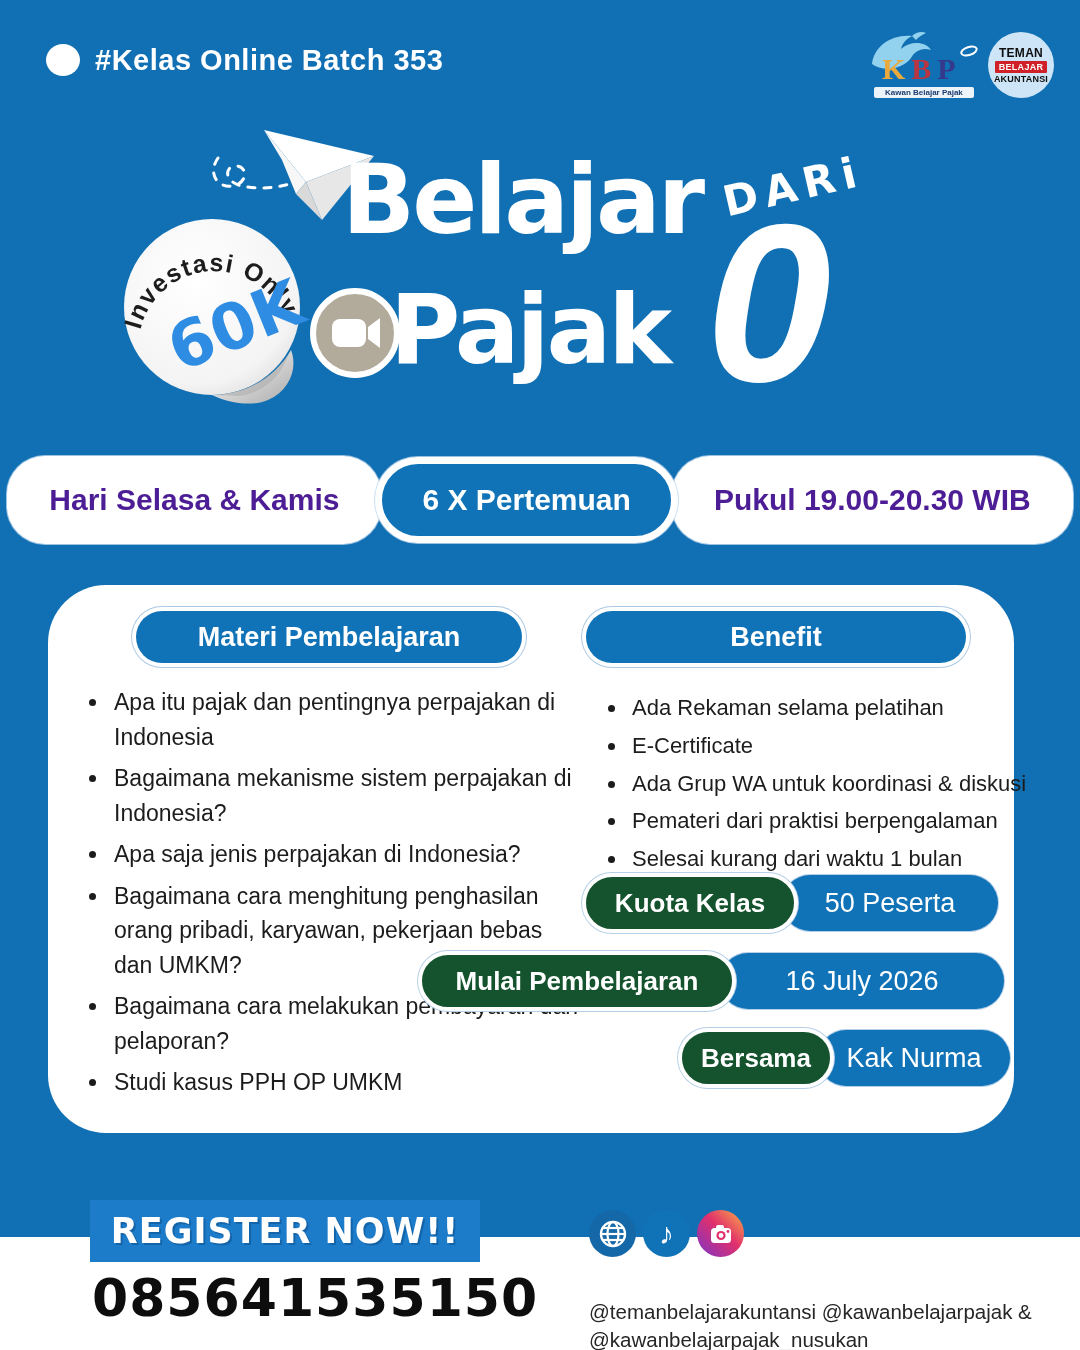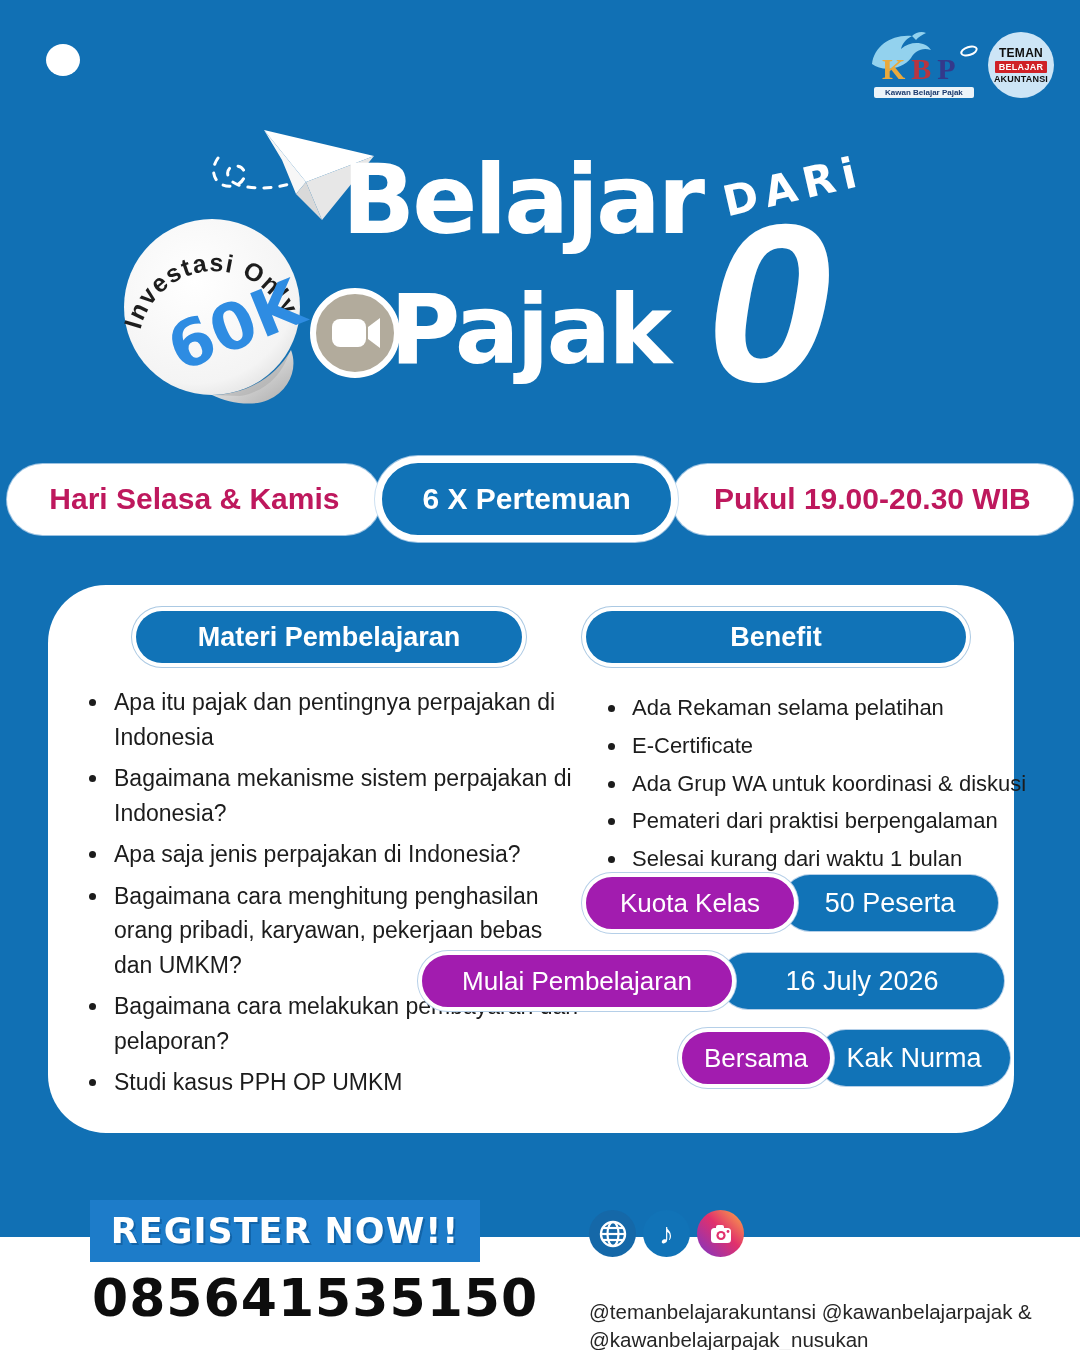--- a/index.html
+++ b/index.html
@@ -28,36 +28,36 @@
   .word-belajar { left:342px; top:152px; }
   .word-pajak { left:390px; top:282px; }
   .dari-word { position:absolute; left:722px; top:162px; color:#fff; font-family:"DejaVu Sans", sans-serif; font-weight:800; font-size:42px; letter-spacing:7px; transform:rotate(-13deg); }
   .zero-digit { position:absolute; left:706px; top:200px; color:#fff; font-family:"Liberation Sans", sans-serif; font-style:italic; font-weight:700; font-size:225px; line-height:.92; }
   .camera-badge { position:absolute; left:308px; top:286px; }
   .sticker { position:absolute; left:114px; top:210px; }
 
   
   .schedule-row { position:absolute; left:0; top:456px; width:1080px; display:flex; justify-content:center; align-items:center; }
   .s-pill { display:flex; align-items:center; justify-content:center; white-space:nowrap; }
-  .s-pill.white { height:71px; background:#fff; border-radius:38px; padding:0 42px; font-size:30px; font-weight:800; color:#be185d; box-shadow:0 0 0 1px rgba(190,215,238,.8); }
+  .s-pill.white { height:88px; background:#fff; border-radius:38px; padding:0 42px; font-size:30px; font-weight:800; color:#4c1d95; box-shadow:0 0 0 1px rgba(190,215,238,.8); }
   .s-pill.blue { height:86px; background:#1173b7; border:7px solid #fff; border-radius:46px; padding:0 40px; font-size:30px; font-weight:800; color:#fff; margin:0 -6px; z-index:2; box-shadow:0 0 0 1px rgba(190,215,238,.8); }
 
   
   .card { position:absolute; left:48px; top:585px; width:966px; height:548px; background:#fff; border-radius:58px; }
   .hdr-pill { position:absolute; height:52px; background:#1173b7; border-radius:30px; display:flex; align-items:center; justify-content:center; color:#fff; font-weight:800; font-size:27px; box-shadow:0 0 0 4px #fff, 0 0 0 5px #abc9e3; }
   .hdr-materi { left:88px; top:26px; width:386px; }
   .hdr-benefit { left:538px; top:26px; width:380px; }
   .card ul { position:absolute; list-style:disc; color:#1c1c1c; }
   .materi-list { left:62px; top:100px; width:470px; font-size:23px; line-height:1.5; }
   .benefit-list { left:580px; top:104px; width:420px; font-size:22px; line-height:1.72; }
   .card li { margin-bottom:7px; padding-left:4px; }
   .benefit-list li { margin-bottom:0; }
 
   .pair { position:absolute; display:flex; align-items:center; }
-  .pair .lbl { background:#a21caf; border:4px solid #fff; border-radius:32px; color:#fff; font-weight:400; font-size:26px; display:flex; align-items:center; justify-content:center; height:60px; z-index:2; box-shadow:0 0 0 1px #b5cfe8; white-space:nowrap; }
+  .pair .lbl { background:#14532d; border:4px solid #fff; border-radius:32px; color:#fff; font-weight:700; font-size:26px; display:flex; align-items:center; justify-content:center; height:60px; z-index:2; box-shadow:0 0 0 1px #b5cfe8; white-space:nowrap; }
   .pair .val { background:#1173b7; border-radius:30px; color:#fff; font-size:27px; font-weight:400; display:flex; align-items:center; justify-content:center; height:56px; margin-left:-16px; z-index:1; box-shadow:0 0 0 1px #b5cfe8; white-space:nowrap; }
   .pair-quota { left:534px; top:288px; } .pair-quota .lbl { width:216px; } .pair-quota .val { width:216px; }
   .pair-start { left:370px; top:366px; } .pair-start .lbl { width:318px; } .pair-start .val { width:284px; }
   .pair-mentor { left:630px; top:443px; } .pair-mentor .lbl { width:156px; } .pair-mentor .val { width:192px; }
 
   
   .register-box { position:absolute; left:90px; top:1200px; width:390px; height:62px; background:#1d7cc9; display:flex; align-items:center; justify-content:center; }
   .register-box span { color:#fff; font-family:"DejaVu Sans", sans-serif; font-weight:800; font-size:35px; letter-spacing:1px; text-shadow:2px 2px 0 rgba(11,80,140,.55); white-space:nowrap; }
   .phone { position:absolute; left:92px; top:1268px; width:388px; text-align:center; font-family:"DejaVu Sans", sans-serif; font-weight:800; font-size:52px; letter-spacing:1px; color:#0d0d0d; white-space:nowrap; }
   .social-row { position:absolute; left:589px; top:1210px; display:flex; gap:7px; }
@@ -68,20 +68,21 @@
   .website { position:absolute; left:589px; top:1262px; font-size:27px; font-weight:800; color:#0d0d0d; white-space:nowrap; }
   .handles { position:absolute; left:589px; top:1298px; width:480px; font-size:20.5px; line-height:1.35; color:#262626; }
 </style>
 </head>
 <body>
 
 <div class="stage">
   <div class="blue-bg"></div>
 
   <div class="top-dot"></div>
+  <div class="batch-label">#Kelas Online Batch 353</div>
 
   <div class="logo-kbp">
     <svg class="kbp-dolphin" width="70" height="40" viewBox="0 0 70 40">
       <path d="M4,34 C6,16 24,4 44,6 C38,9 34,14 33,19 C43,10 58,12 63,20 C54,17 47,21 43,28 C34,40 14,42 4,34 Z" fill="#93d2ee"></path>
       <path d="M44,6 C48,2 54,1 58,3 C54,5 50,7 48,10 Z" fill="#93d2ee"></path>
     </svg>
     <div class="kbp-letters"><span class="k">K</span><span class="b">B</span><span class="p">P</span></div>
     <div class="kbp-swoosh"></div>
     <div class="kbp-tag">Kawan Belajar Pajak</div>
   </div>

